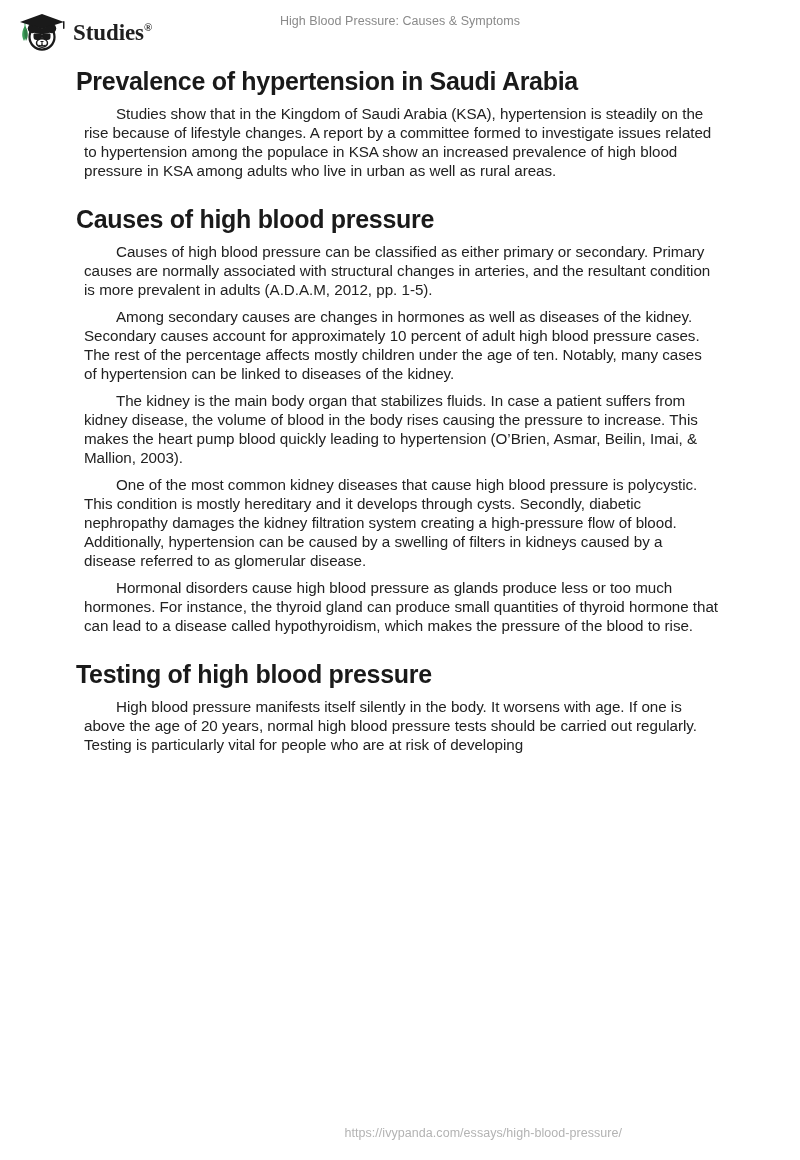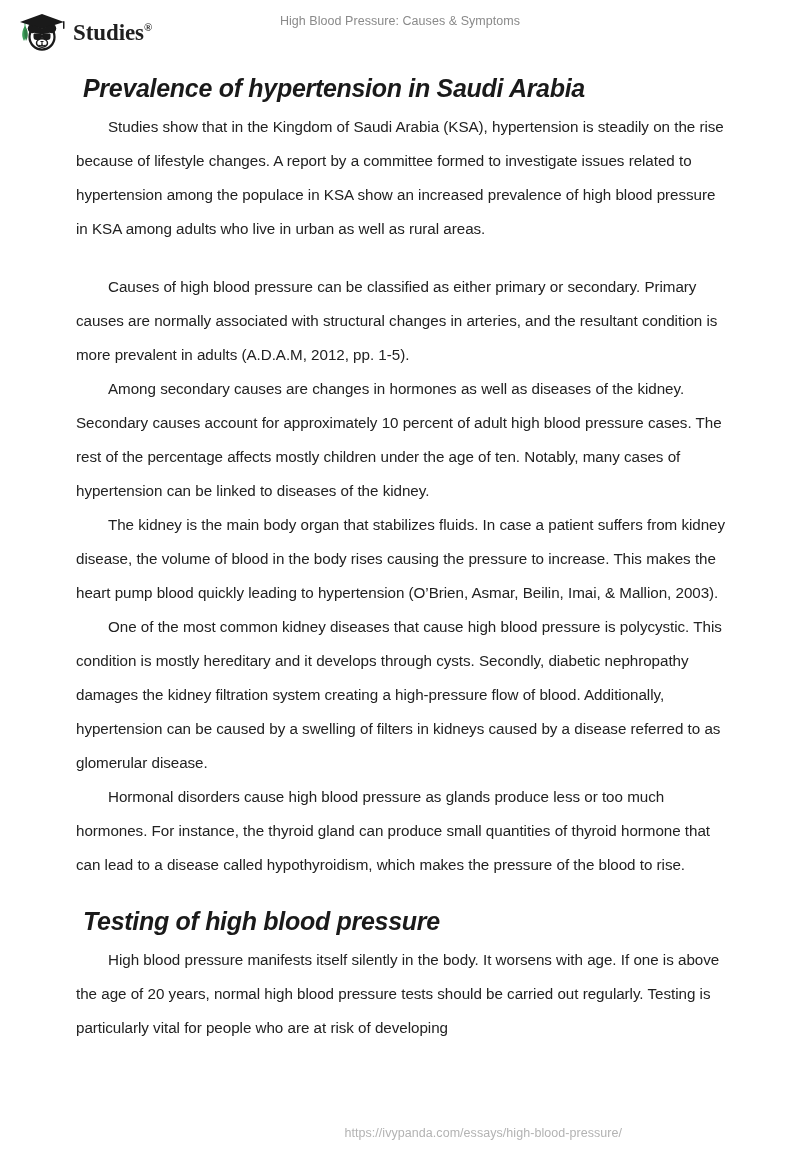--- a/index.html
+++ b/index.html
@@ -84,39 +84,38 @@
     position: absolute;
     left: 76px;
     top: 66px;
     width: 650px;
   }
 
   h2.section-heading {
     font-size: 25px;
     font-weight: bold;
     color: #1a1a1a;
-    margin: 7px;
+    margin: 0;
     padding: 0;
     line-height: 1.2;
     letter-spacing: -0.3px;
-    font-style: italic;
   }
 
   .heading-block {
     margin-top: 24px;
   }
   .heading-block:first-child {
     margin-top: 0;
   }
 
   p.body-text {
     font-size: 15.2px;
-    line-height: 34px;
+    line-height: 19px;
     color: #222222;
-    margin: 0;
+    margin: 8px;
     padding: 0;
     text-indent: 32px;
     letter-spacing: -0.05px;
     word-spacing: 0.1px;
   }
 
   .para-gap {
     margin-top: 17px;
   }
 
@@ -184,20 +183,21 @@
   </div>
 
   <div class="content">
 
     <div class="heading-block">
       <h2 class="section-heading">Prevalence of hypertension in Saudi Arabia</h2>
       <p class="body-text first-para">Studies show that in the Kingdom of Saudi Arabia (KSA), hypertension is steadily on the rise because of lifestyle changes. A report by a committee formed to investigate issues related to hypertension among the populace in KSA show an increased prevalence of high blood pressure in KSA among adults who live in urban as well as rural areas.</p>
     </div>
 
     <div class="heading-block">
+      <h2 class="section-heading">Causes of high blood pressure</h2>
       <p class="body-text first-para">Causes of high blood pressure can be classified as either primary or secondary. Primary causes are normally associated with structural changes in arteries, and the resultant condition is more prevalent in adults (A.D.A.M, 2012, pp. 1-5).</p>
       <p class="body-text para-gap">Among secondary causes are changes in hormones as well as diseases of the kidney. Secondary causes account for approximately 10 percent of adult high blood pressure cases. The rest of the percentage affects mostly children under the age of ten. Notably, many cases of hypertension can be linked to diseases of the kidney.</p>
       <p class="body-text para-gap">The kidney is the main body organ that stabilizes fluids. In case a patient suffers from kidney disease, the volume of blood in the body rises causing the pressure to increase. This makes the heart pump blood quickly leading to hypertension (O’Brien, Asmar, Beilin, Imai, &amp; Mallion, 2003).</p>
       <p class="body-text para-gap">One of the most common kidney diseases that cause high blood pressure is polycystic. This condition is mostly hereditary and it develops through cysts. Secondly, diabetic nephropathy damages the kidney filtration system creating a high-pressure flow of blood. Additionally, hypertension can be caused by a swelling of filters in kidneys caused by a disease referred to as glomerular disease.</p>
       <p class="body-text para-gap">Hormonal disorders cause high blood pressure as glands produce less or too much hormones. For instance, the thyroid gland can produce small quantities of thyroid hormone that can lead to a disease called hypothyroidism, which makes the pressure of the blood to rise.</p>
     </div>
 
     <div class="heading-block">
       <h2 class="section-heading">Testing of high blood pressure</h2>
       <p class="body-text first-para">High blood pressure manifests itself silently in the body. It worsens with age. If one is above the age of 20 years, normal high blood pressure tests should be carried out regularly. Testing is particularly vital for people who are at risk of developing</p>

